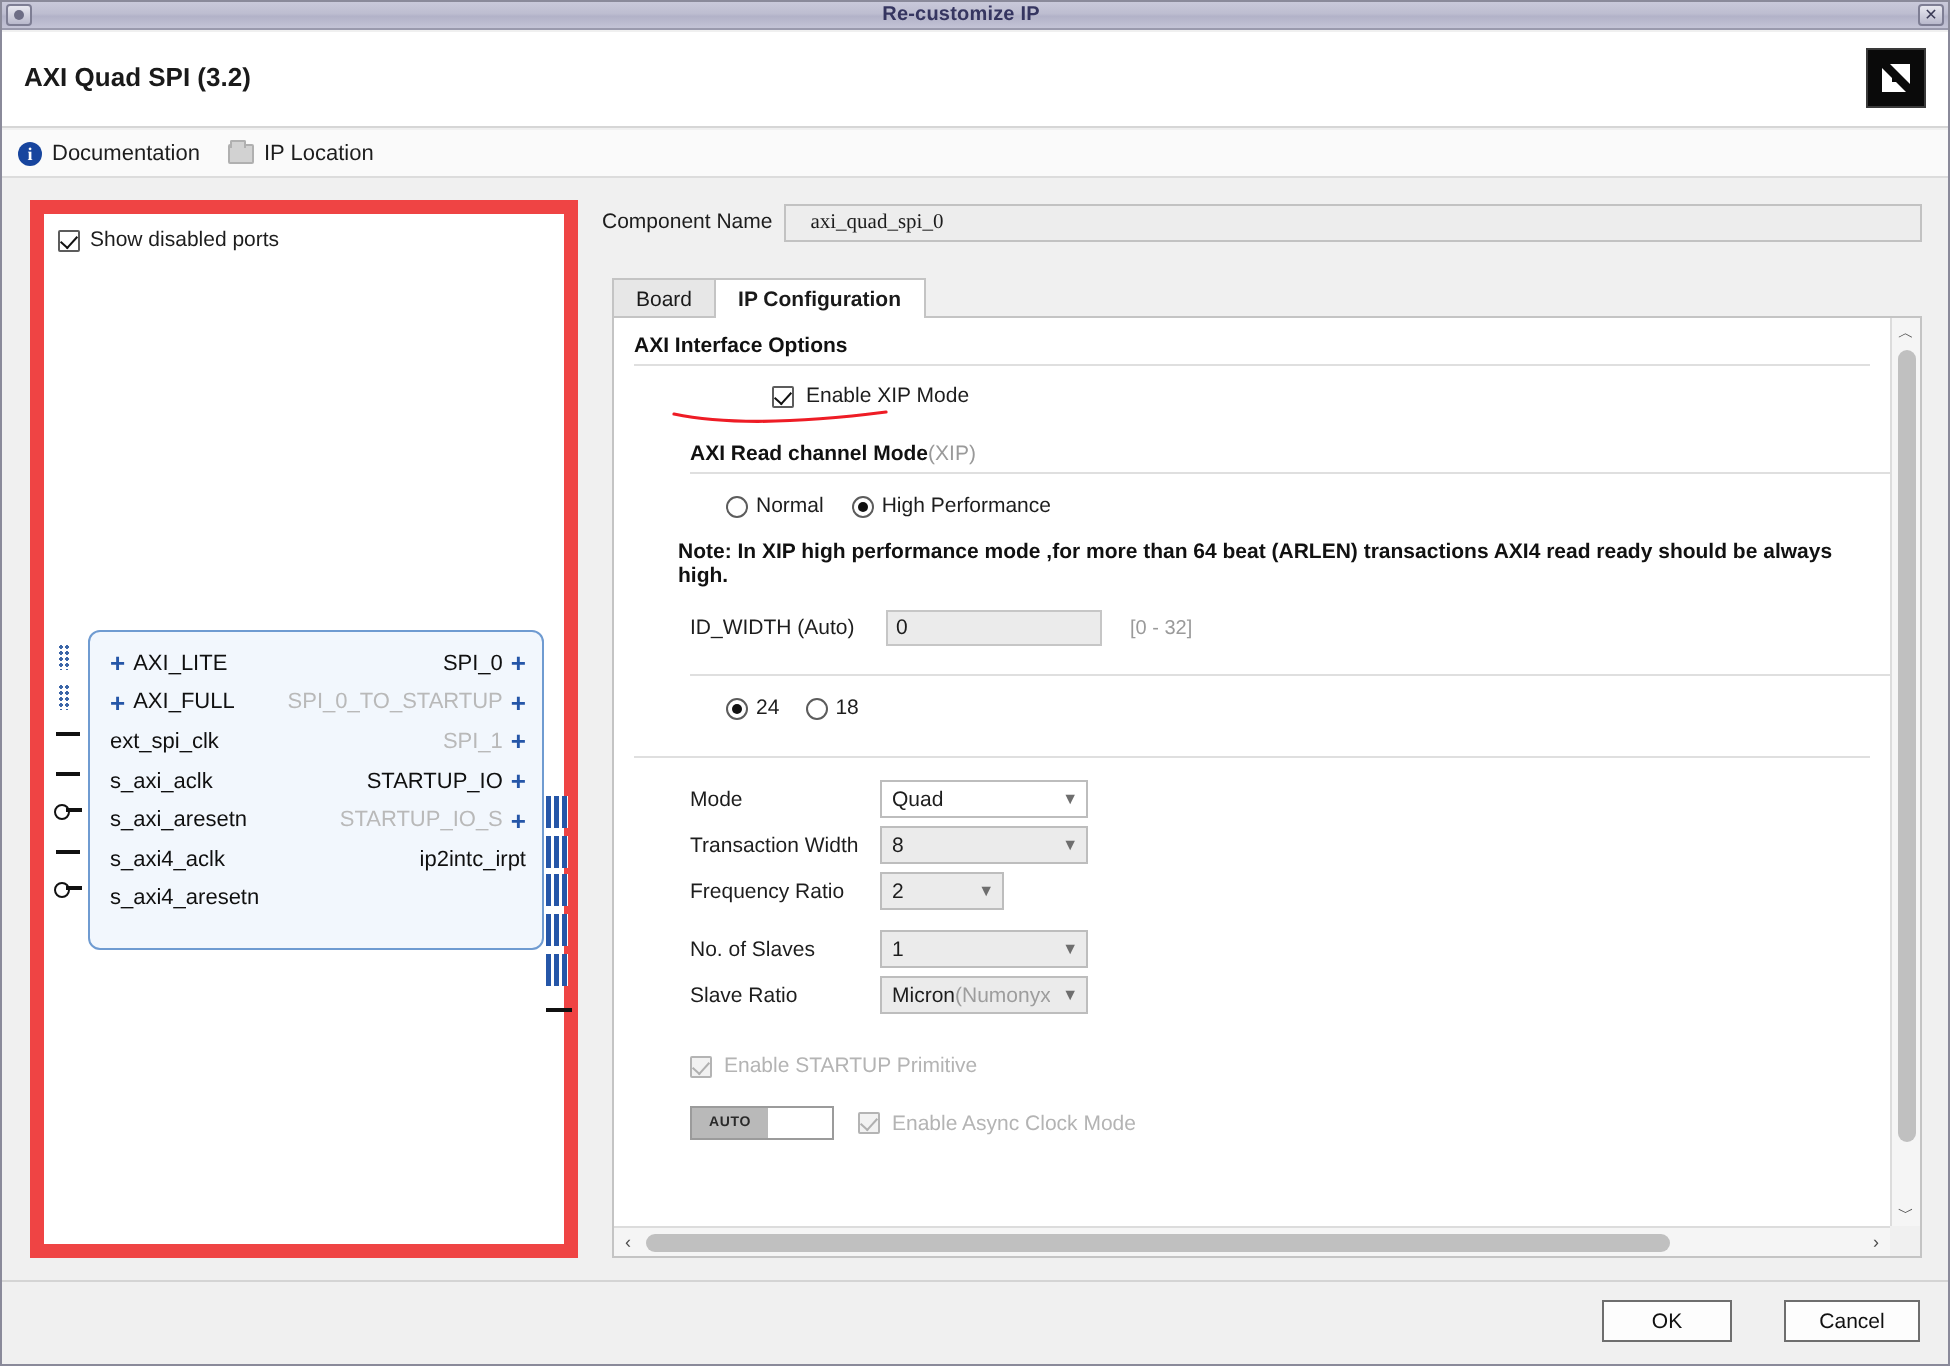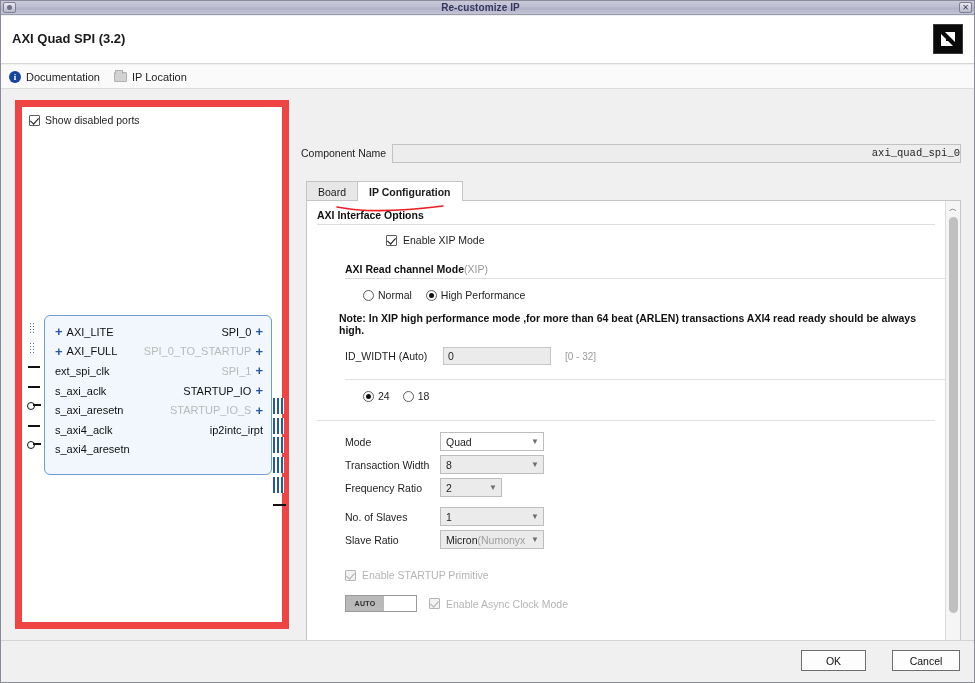--- a/index.html
+++ b/index.html
@@ -153,29 +153,28 @@
   .bus-bars {
     position: absolute; width: 11px; height: 16px;
     background: repeating-linear-gradient(to right, #2556a8 0 2.5px, #ffffff 2.5px 4px);
   }
   .out-line {
     position: absolute; width: 13px; border-top: 2px solid #111;
   }
 
   
   .right-panel {
-    position: absolute; left: 300px; top: 10px; width: 660px; height: 529px; margin-top: 42px;
+    position: absolute; left: 300px; top: 10px; width: 660px; height: 529px;
   }
   .comp-name-row { display: flex; align-items: center; gap: 6px; height: 22px; }
   .comp-name-lbl { font-size: 10.5px; color: #1d1d1d; }
   .comp-name-input {
     flex: 1; height: 19px; background: #ededed; border: 1px solid #c2c2c2;
-    font-size: 10.5px; color: #1d1d1d; padding: 0 0; line-height: 17px;
-    font-family: Liberation Mono, monospace;
-    text-align: right;
+    font-size: 10.5px; color: #1d1d1d; padding: 0 12px; line-height: 17px;
+    font-family: Liberation Serif, serif;
   }
 
   .tabs {
     position: absolute; left: 5px; top: 38px; height: 21px;
     display: flex; align-items: flex-end;
   }
   .tab {
     height: 20px; padding: 0 11px; font-size: 10.5px; color: #1a1a1a;
     display: flex; align-items: center; cursor: pointer;
     border: 1px solid #c4c4c4; border-bottom: none; background: #e7e7e7;

